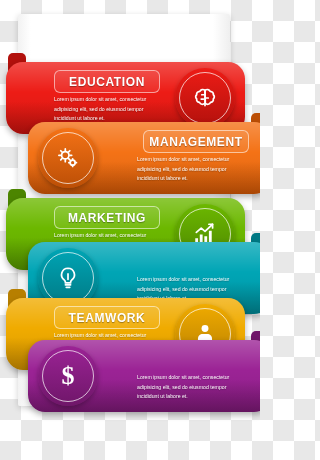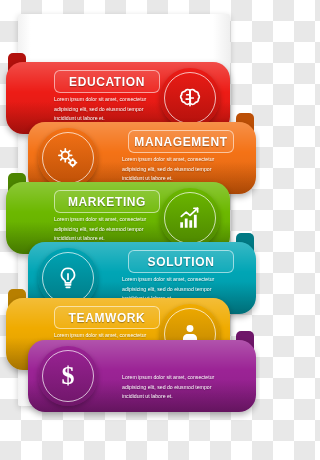--- a/index.html
+++ b/index.html
@@ -6,21 +6,21 @@
   body{
     width:260px;height:460px;overflow:hidden;
     font-family:"Liberation Sans", sans-serif;
     background-color:#ffffff;
     background-image:
       linear-gradient(45deg,#e8e8e8 25%,transparent 25%,transparent 75%,#e8e8e8 75%),
       linear-gradient(45deg,#e8e8e8 25%,transparent 25%,transparent 75%,#e8e8e8 75%);
     background-size:42px 42px;
     background-position:0 0, 21px 21px;
   }
-  .stage{position:relative;width:260px;height:460px;}
+  .stage{position:relative;width:260px;height:460px;padding-left:15px;}
 
   
   .paper{
     position:absolute;left:18px;top:14px;width:212px;height:392px;
     background:linear-gradient(90deg,#f2f2f2 0%,#ffffff 6%,#ffffff 92%,#efefef 100%);
     box-shadow:0 2px 6px rgba(0,0,0,.18);
     border-radius:2px;
   }
 
   .band{position:absolute;height:72px;}
@@ -121,43 +121,40 @@
           <span>
             <svg viewBox="0 0 24 24">
               <circle fill="none" stroke="#fff" stroke-width="1.6" stroke-linecap="round" stroke-linejoin="round" cx="9.5" cy="9.5" r="3.4"></circle>
               <path fill="none" stroke="#fff" stroke-width="1.6" stroke-linecap="round" stroke-linejoin="round" d="M9.5 3.6v1.6M9.5 13.8v1.6M3.6 9.5h1.6M13.8 9.5h1.6M5.3 5.3l1.1 1.1M12.6 12.6l1.1 1.1M13.7 5.3l-1.1 1.1M6.4 12.6l-1.1 1.1"></path>
               <circle fill="none" stroke="#fff" stroke-width="1.6" stroke-linecap="round" stroke-linejoin="round" cx="16.3" cy="16.3" r="2.3"></circle>
               <path fill="none" stroke="#fff" stroke-width="1.6" stroke-linecap="round" stroke-linejoin="round" d="M16.3 12.8v1M16.3 18.8v1M12.8 16.3h1M18.8 16.3h1"></path>
             </svg>
           </span>
         </div>
       </div>
-      <div class="band icon-right" style="top: 182px; left: 6px; right: 30px; z-index: 12;">
+      <div class="band icon-right" style="top: 198px; left: 6px; right: 30px; z-index: 12;">
         <div class="fold left" style="background:#4C8500"></div>
         <div class="body" style="background:linear-gradient(180deg,#6CB800,#6CB800 55%,#4C8500)"></div>
         <div class="plate">
           <span>MARKETING</span>
         </div>
         <div class="para">Lorem ipsum dolor sit amet, consectetur adipisicing elit, sed do eiusmod tempor incididunt ut labore et.</div>
         <div class="circle" style="background:linear-gradient(180deg,#6CB800,#4C8500)">
           <span>
             <svg viewBox="0 0 24 24">
               <path fill="#fff" d="M3 16h2.6v5H3zM7.2 12.5h2.6V21H7.2zM11.4 14h2.6v7h-2.6zM15.6 9h2.6v12h-2.6z"></path>
               <path fill="none" stroke="#fff" stroke-width="1.6" stroke-linecap="round" stroke-linejoin="round" d="M4 10.5l4.5-4 3.5 3L19 3"></path>
               <path fill="none" stroke="#fff" stroke-width="1.6" stroke-linecap="round" stroke-linejoin="round" d="M15.6 3H19v3.4"></path>
             </svg>
           </span>
         </div>
       </div>
       <div class="band icon-left" style="top: 242px; left: 28px; right: 4px; z-index: 13;">
         <div class="fold right" style="background:#007984"></div>
         <div class="body" style="background:linear-gradient(180deg,#00A5B5,#00A5B5 55%,#007984)"></div>
-        <div class="plate">
-          <span>SOLUTION</span>
-        </div>
         <div class="para">Lorem ipsum dolor sit amet, consectetur adipisicing elit, sed do eiusmod tempor incididunt ut labore et.</div>
         <div class="circle" style="background:linear-gradient(180deg,#00A5B5,#007984)">
           <span>
             <svg viewBox="0 0 24 24">
               <path fill="none" stroke="#fff" stroke-width="1.6" stroke-linecap="round" stroke-linejoin="round" d="M12 3a6 6 0 0 0-3.4 10.9c.6.5 1 1.2 1 2v.6h4.8v-.6c0-.8.4-1.5 1-2A6 6 0 0 0 12 3z"></path>
               <path fill="none" stroke="#fff" stroke-width="1.6" stroke-linecap="round" stroke-linejoin="round" d="M9.6 18.3h4.8M10.4 20.6h3.2"></path>
               <path fill="none" stroke="#fff" stroke-width="1.6" stroke-linecap="round" stroke-linejoin="round" d="M12 8.2v5"></path>
             </svg>
           </span>
         </div>

